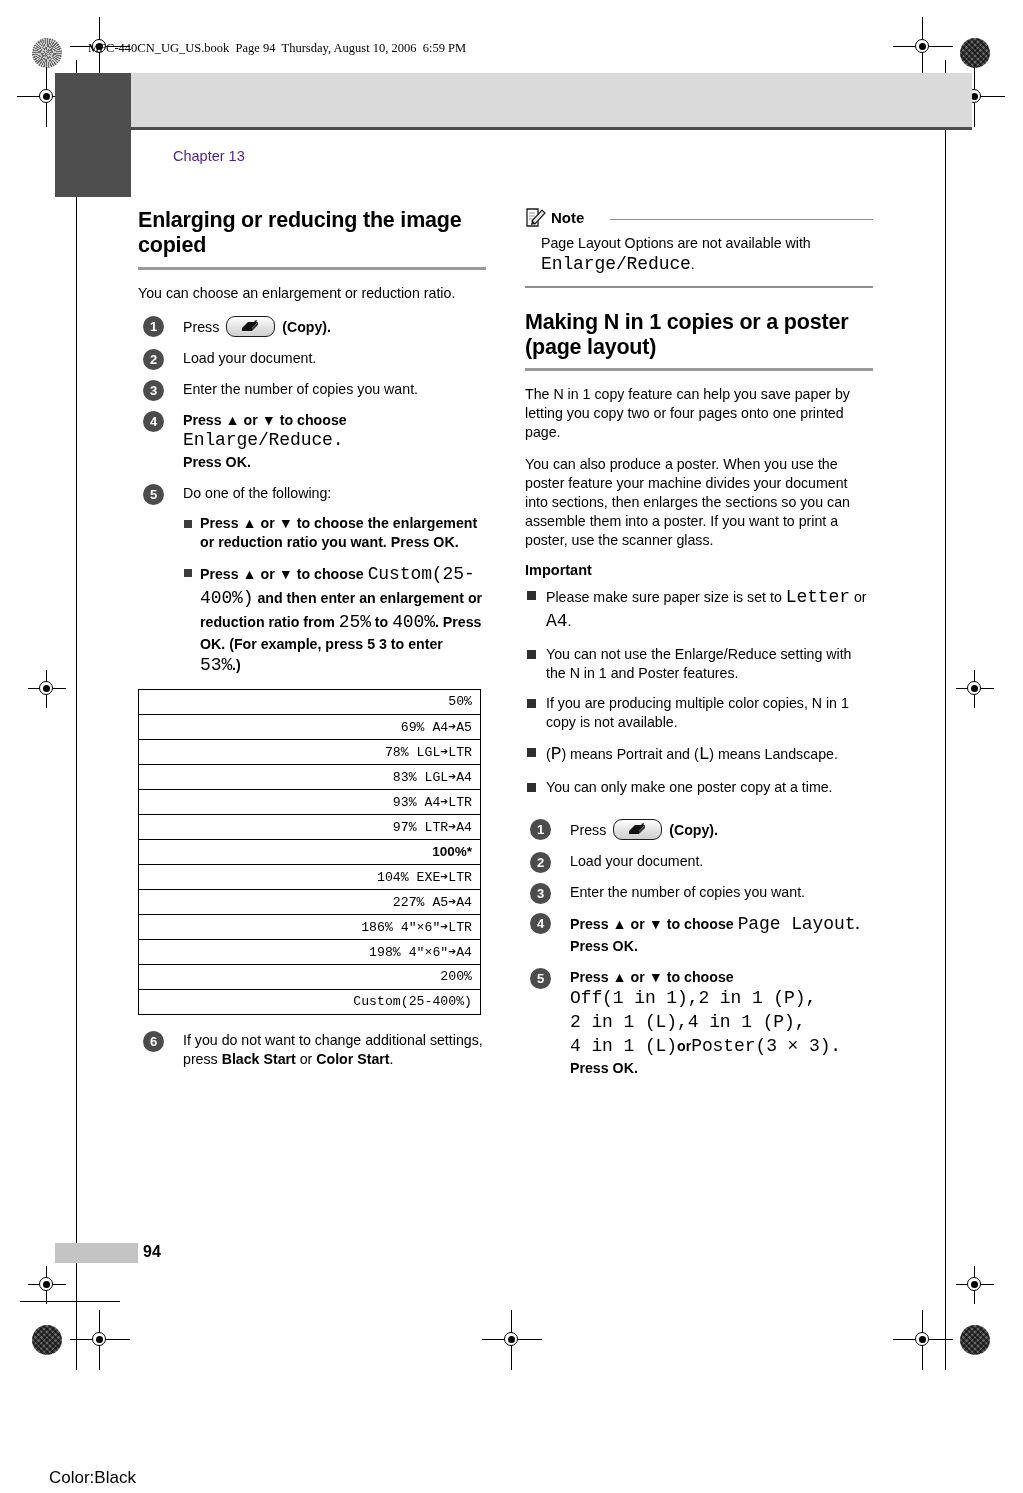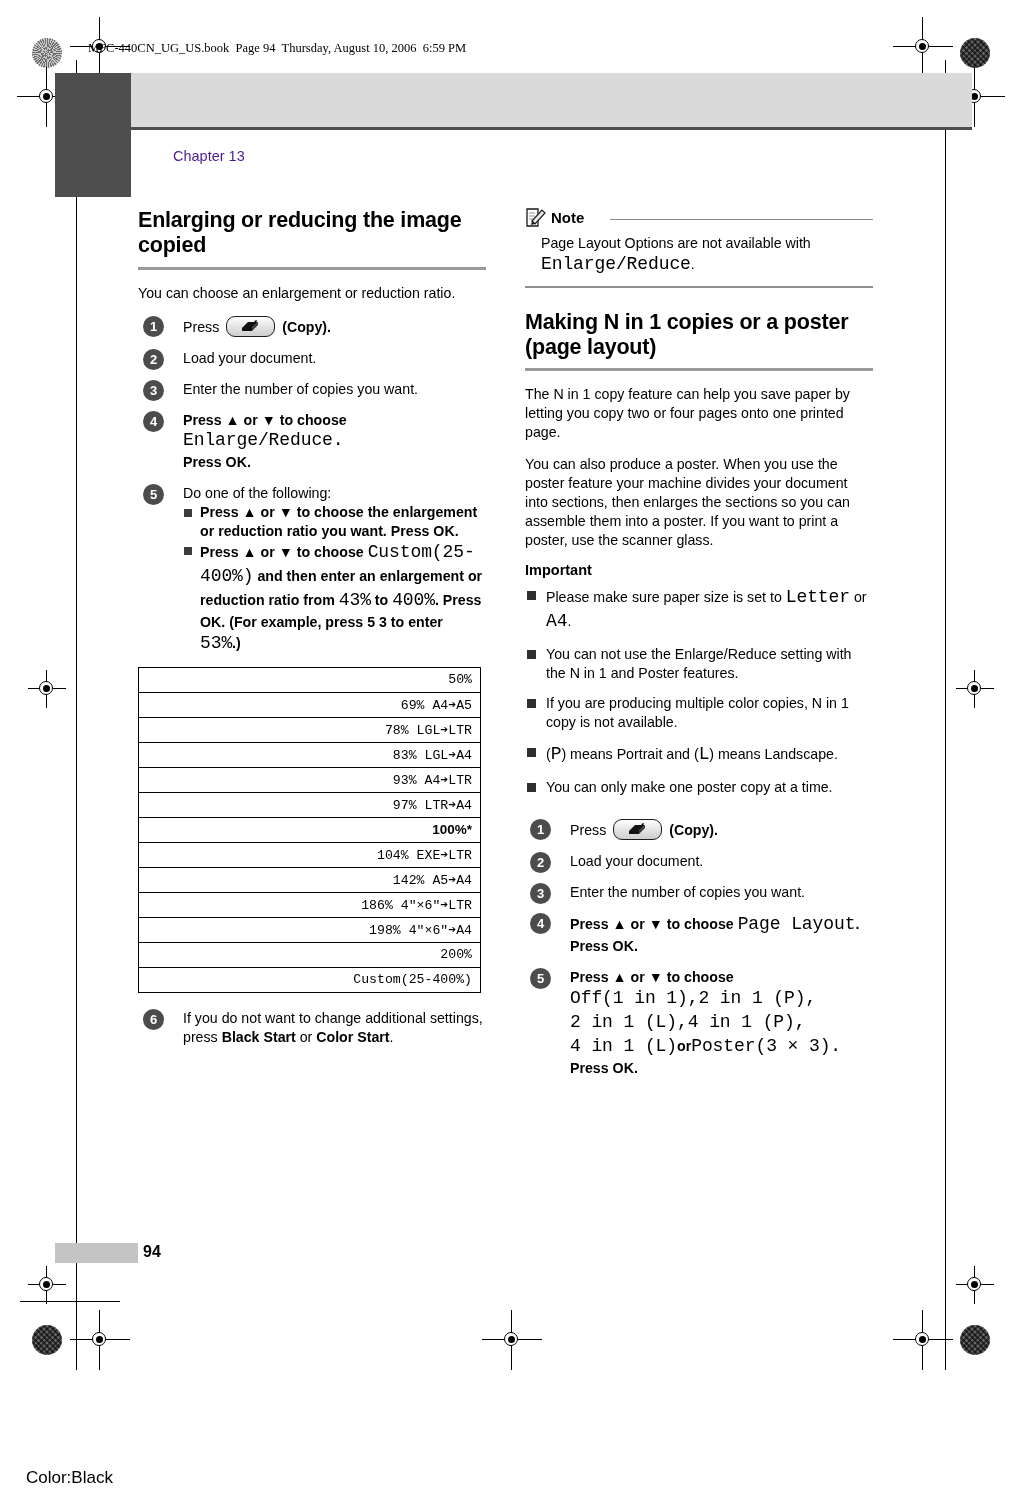--- a/index.html
+++ b/index.html
@@ -117,21 +117,21 @@
     background: #c4c4c4;
   }
   .pagenum {
     position: absolute;
     left: 143px; top: 1243px;
     font-size: 16px;
     font-weight: bold;
   }
   .colormark {
     position: absolute;
-    left: 26px; top: 1468px;
+    left: 49px; top: 1468px;
     font-size: 17px;
   }
 
   
   .col {
     position: absolute;
     top: 208px;
     width: 348px;
   }
   .col.left  { left: 138px; }
@@ -176,21 +176,21 @@
     background: #4c4c4c;
     color: #fff;
     font-size: 13px;
     font-weight: bold;
     text-align: center;
     line-height: 21px;
   }
   .sub {
     position: relative;
     padding-left: 17px;
-    margin-top: 0;
+    margin-top: 11px;
   }
   .sqbullet {
     position: absolute;
     left: 1px; top: 6px;
     width: 8px; height: 8px;
     background: #3c3c3c;
   }
 
   
   .hwbtn {
@@ -412,21 +412,21 @@
 
     <div class="step">
       <div class="stepnum">5</div>
       <div>Do one of the following:</div>
       <div class="sub">
         <span class="sqbullet"></span>
         <b>Press ▲ or ▼ to choose the enlargement or reduction ratio you want. Press </b><b>OK</b><b>.</b>
       </div>
       <div class="sub">
         <span class="sqbullet"></span>
-        <b>Press ▲ or ▼ to choose </b><span class="mono">Custom(25-400%)</span><b> and then enter an enlargement or reduction ratio from </b><span class="mono">43%</span><b> to </b><span class="mono">400%</span><b>. Press </b><b>OK</b><b>. (For example, press </b><b>5 3</b><b> to enter </b><span class="mono">53%</span><b>.)</b>
+        <b>Press ▲ or ▼ to choose </b><span class="mono">Custom(25-400%)</span><b> and then enter an enlargement or reduction ratio from </b><span class="mono">25%</span><b> to </b><span class="mono">400%</span><b>. Press </b><b>OK</b><b>. (For example, press </b><b>5 3</b><b> to enter </b><span class="mono">53%</span><b>.)</b>
       </div>
     </div>
 
     <table class="ratios">
       <tbody>
         <tr>
             <td>50%</td>
           </tr>
         <tr>
             <td>69% A4➔A5</td>
@@ -443,21 +443,21 @@
         <tr>
             <td>97% LTR➔A4</td>
           </tr>
         <tr>
             <td class="hl">100%*</td>
           </tr>
         <tr>
             <td>104% EXE➔LTR</td>
           </tr>
         <tr>
-            <td>142% A5➔A4</td>
+            <td>227% A5➔A4</td>
           </tr>
         <tr>
             <td>186% 4"×6"➔LTR</td>
           </tr>
         <tr>
             <td>198% 4"×6"➔A4</td>
           </tr>
         <tr>
             <td>200%</td>
           </tr>

